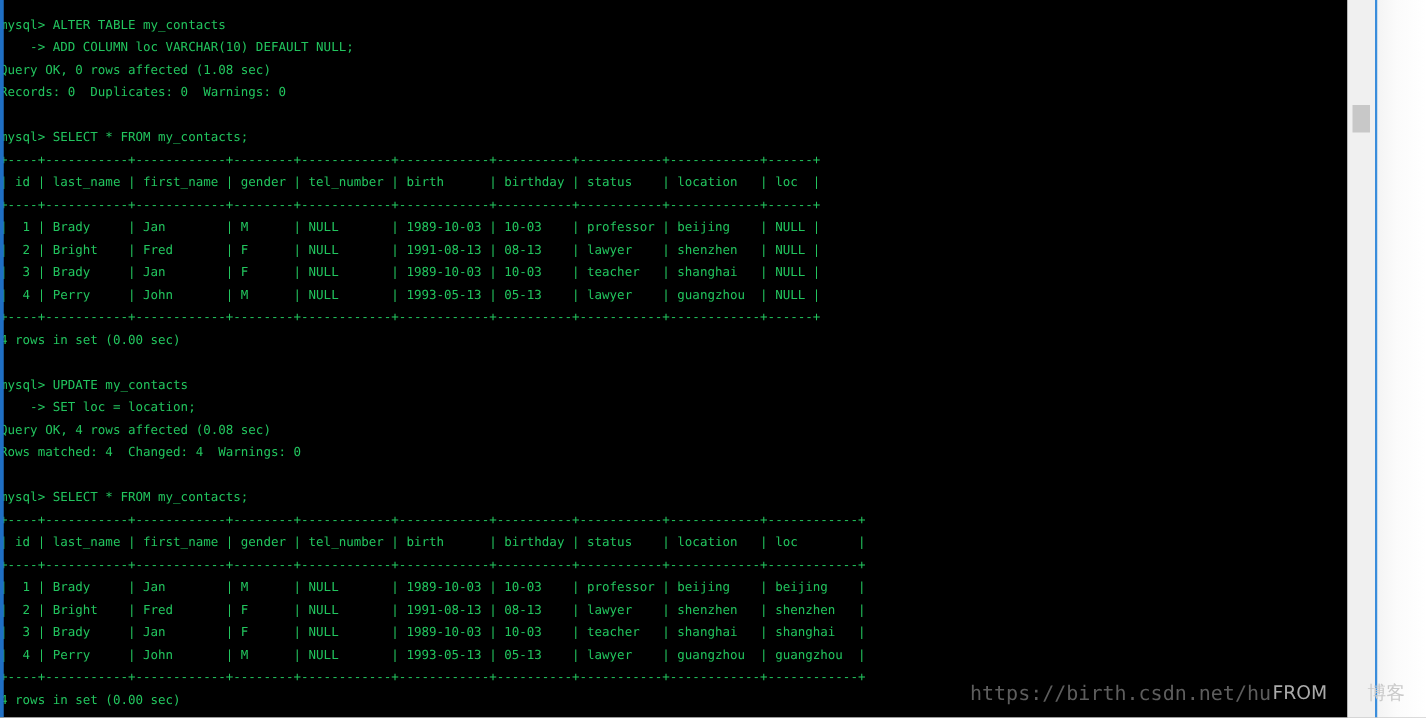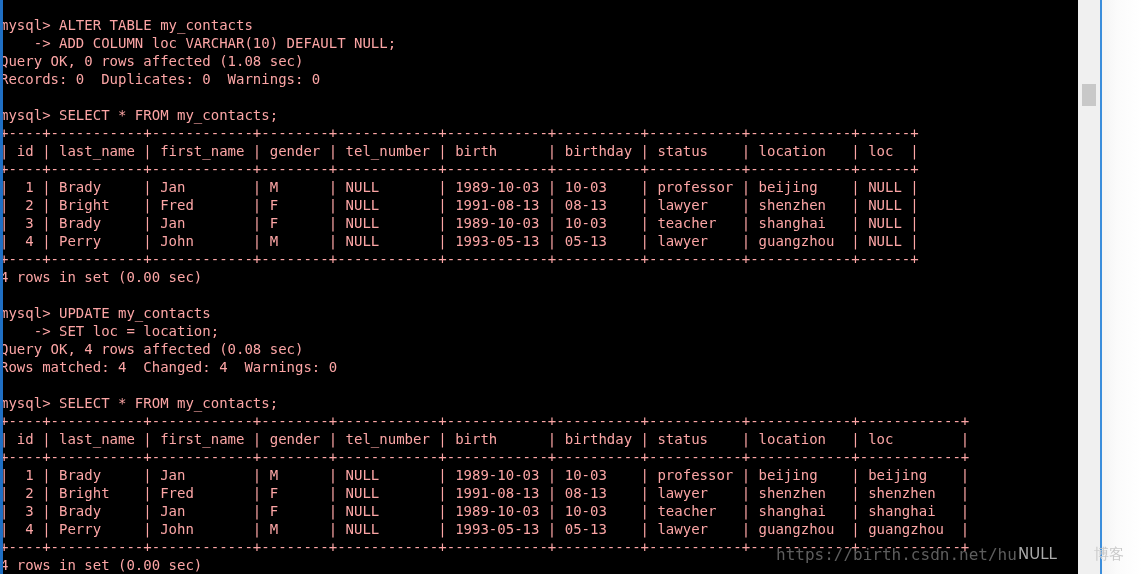--- a/index.html
+++ b/index.html
@@ -35,23 +35,23 @@
     position: absolute; left: 0; top: 0;
     width: 3px; height: 574px;
     background: #1f6fc4;
     z-index: 5;
   }
 
   #term-text {
     position: absolute;
     left: 0px; top: 2px;
     width: 1078px;
-    color: #fca5a5;
+    color: #22c55e;
     font-family: "DejaVu Sans Mono", "Liberation Mono", monospace;
-    font-size: 14px;
+    font-size: 10px;
     line-height: 18px;
     letter-spacing: 0px;
     white-space: pre;
     -webkit-font-smoothing: none;
   }
   #term-text .ln { display: block; height: 18px; }
 
   
   #scroll-region {
     position: absolute;
@@ -121,14 +121,14 @@
   <div id="left-accent"></div>
   <pre id="term-text"><span class="ln">mysql&gt; ALTER TABLE my_contacts</span><span class="ln">    -&gt; ADD COLUMN loc VARCHAR(10) DEFAULT NULL;</span><span class="ln">Query OK, 0 rows affected (1.08 sec)</span><span class="ln">Records: 0  Duplicates: 0  Warnings: 0</span><span class="ln"></span><span class="ln">mysql&gt; SELECT * FROM my_contacts;</span><span class="ln">+----+-----------+------------+--------+------------+------------+----------+-----------+------------+------+</span><span class="ln">| id | last_name | first_name | gender | tel_number | birth      | birthday | status    | location   | loc  |</span><span class="ln">+----+-----------+------------+--------+------------+------------+----------+-----------+------------+------+</span><span class="ln">|  1 | Brady     | Jan        | M      | NULL       | 1989-10-03 | 10-03    | professor | beijing    | NULL |</span><span class="ln">|  2 | Bright    | Fred       | F      | NULL       | 1991-08-13 | 08-13    | lawyer    | shenzhen   | NULL |</span><span class="ln">|  3 | Brady     | Jan        | F      | NULL       | 1989-10-03 | 10-03    | teacher   | shanghai   | NULL |</span><span class="ln">|  4 | Perry     | John       | M      | NULL       | 1993-05-13 | 05-13    | lawyer    | guangzhou  | NULL |</span><span class="ln">+----+-----------+------------+--------+------------+------------+----------+-----------+------------+------+</span><span class="ln">4 rows in set (0.00 sec)</span><span class="ln"></span><span class="ln">mysql&gt; UPDATE my_contacts</span><span class="ln">    -&gt; SET loc = location;</span><span class="ln">Query OK, 4 rows affected (0.08 sec)</span><span class="ln">Rows matched: 4  Changed: 4  Warnings: 0</span><span class="ln"></span><span class="ln">mysql&gt; SELECT * FROM my_contacts;</span><span class="ln">+----+-----------+------------+--------+------------+------------+----------+-----------+------------+------------+</span><span class="ln">| id | last_name | first_name | gender | tel_number | birth      | birthday | status    | location   | loc        |</span><span class="ln">+----+-----------+------------+--------+------------+------------+----------+-----------+------------+------------+</span><span class="ln">|  1 | Brady     | Jan        | M      | NULL       | 1989-10-03 | 10-03    | professor | beijing    | beijing    |</span><span class="ln">|  2 | Bright    | Fred       | F      | NULL       | 1991-08-13 | 08-13    | lawyer    | shenzhen   | shenzhen   |</span><span class="ln">|  3 | Brady     | Jan        | F      | NULL       | 1989-10-03 | 10-03    | teacher   | shanghai   | shanghai   |</span><span class="ln">|  4 | Perry     | John       | M      | NULL       | 1993-05-13 | 05-13    | lawyer    | guangzhou  | guangzhou  |</span><span class="ln">+----+-----------+------------+--------+------------+------------+----------+-----------+------------+------------+</span><span class="ln">4 rows in set (0.00 sec)</span></pre>
 </div>
 
 <div id="scroll-region"></div>
 <div id="scroll-thumb"></div>
 <div id="scroll-divider"></div>
 <div id="right-pane"></div>
 
 <div id="watermark">https://birth.csdn.net/hu</div>
-<div id="watermark-logo">NULL</div>
+<div id="watermark-logo">FROM</div>
 <div id="watermark-cn">博客</div>
 
 </body></html>

